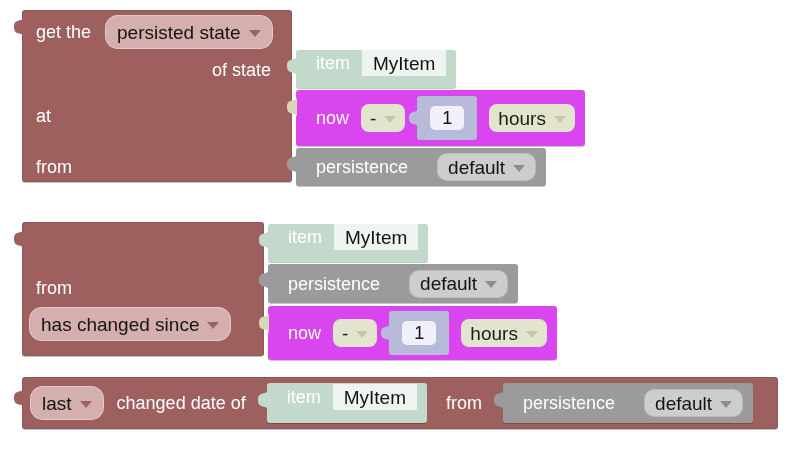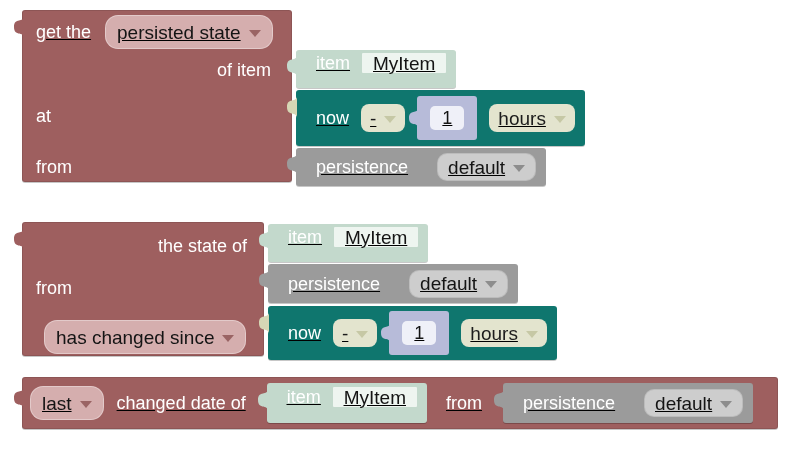--- a/index.html
+++ b/index.html
@@ -3,36 +3,35 @@
 <meta charset="utf-8">
 <style>
   html,body{margin:0;padding:0;background:#ffffff;}
   .workspace{
     position:relative;width:790px;height:466px;background:#ffffff;overflow:hidden;
     font-family:"Liberation Sans", sans-serif;
   }
   .blk{
     position:absolute;box-sizing:border-box;border-radius:3px;
     box-shadow:0 1px 0 rgba(0,0,0,0.22);
-    text-decoration:underline;
   }
   .maroon{background:#9e5f5f;border:1px solid rgba(0,0,0,0.10);}
   .child{display:flex;align-items:center;white-space:nowrap;}
   .teal{background:#c3d9cc;height:38px;padding:0 10px 12px 20px;gap:12px;}
-  .olive{background:#0f766e;padding:0 10px 0 20px;gap:12px;}
+  .olive{background:#d946ef;padding:0 10px 0 20px;gap:12px;}
   .grayb{background:#9b9b9b;height:38px;padding:0 10px 0 20px;gap:1px;}
   .lbl{color:#ffffff;font-size:18px;line-height:26px;white-space:nowrap;}
   .abslbl{position:absolute;height:26px;display:flex;align-items:center;}
   .chip{
     display:inline-flex;align-items:center;white-space:nowrap;
     font-size:19px;color:#141414;line-height:1;
   }
   .chip-maroon{background:#d5aeae;height:26px;border-radius:13px;padding:3px 11px;
     border:1px solid rgba(255,255,255,0.35);}
-  .chip-field{background:#eef5f0;height:20px;border-radius:1px;padding:0 11px;}
+  .chip-field{background:#eef5f0;height:26px;border-radius:1px;padding:0 11px;}
   .chip-olive{background:#e3e4ce;height:28px;border-radius:8px;padding:0 9px;color:#1c1c1c;}
   .chip-gray{background:#cdcdcd;height:26px;border-radius:10px;padding:0 10px;
     border:1px solid rgba(0,0,0,0.08);margin-left:28px;}
   .chip-num{background:#eff0f8;height:24px;min-width:26px;border-radius:5px;
     justify-content:center;padding:0 4px;font-size:18px;}
   .lav{position:relative;background:#b7bbd9;height:44px;border-radius:3px;
     display:flex;align-items:center;padding:0 13px;}
   .arr{width:0;height:0;border-left:6px solid transparent;border-right:6px solid transparent;
     border-top:7px solid #9a6464;margin-left:8px;margin-top:2px;}
   .arr-olive{border-top-color:#c6c8a5;}
@@ -51,21 +50,21 @@
     <svg class="tab" style="top:5px" width="10" height="22" viewBox="0 0 10 22">
       <path d="M10 0 C10 7 0 1 0 11 C0 21 10 15 10 22 Z" fill="#9e5f5f"></path>
     </svg>
     <div class="row1">
       <span class="lbl">get the</span>
       <span class="chip chip-maroon">
         <span>persisted state</span>
         <i class="arr"></i>
       </span>
     </div>
-    <span class="lbl abslbl" style="top:46px;right:20px;">of item</span>
+    <span class="lbl abslbl" style="top:46px;right:20px;">of state</span>
     <span class="lbl abslbl" style="top:92px;left:13px;">at</span>
     <span class="lbl abslbl" style="top:143px;left:13px;">from</span>
   </section>
 
   <div class="blk child teal" style="left:296px;top:50px;">
     <svg class="tab" style="top:5px" width="10" height="22" viewBox="0 0 10 22">
       <path d="M10 0 C10 7 0 1 0 11 C0 21 10 15 10 22 Z" fill="#c3d9cc"></path>
     </svg>
     <span class="lbl">item</span>
     <span class="chip chip-field">MyItem</span>
@@ -100,23 +99,22 @@
     <span class="chip chip-gray">
       <span>default</span>
       <i class="arr arr-gray"></i>
     </span>
   </div>
 
   <section class="blk maroon" style="left:22px;top:222px;width:242px;height:134px;">
     <svg class="tab" style="top:5px" width="10" height="22" viewBox="0 0 10 22">
       <path d="M10 0 C10 7 0 1 0 11 C0 21 10 15 10 22 Z" fill="#9e5f5f"></path>
     </svg>
-    <span class="lbl abslbl" style="top:10px;right:16px;">the state of</span>
     <span class="lbl abslbl" style="top:52px;left:13px;">from</span>
-    <span class="chip chip-maroon abslbl" style="top:97px;left:6px;margin-left:15px;">
+    <span class="chip chip-maroon abslbl" style="top:84px;left:6px;">
       <span>has changed since</span>
       <i class="arr"></i>
     </span>
   </section>
 
   <div class="blk child teal" style="left:268px;top:224px;">
     <svg class="tab" style="top:5px" width="10" height="22" viewBox="0 0 10 22">
       <path d="M10 0 C10 7 0 1 0 11 C0 21 10 15 10 22 Z" fill="#c3d9cc"></path>
     </svg>
     <span class="lbl">item</span>

